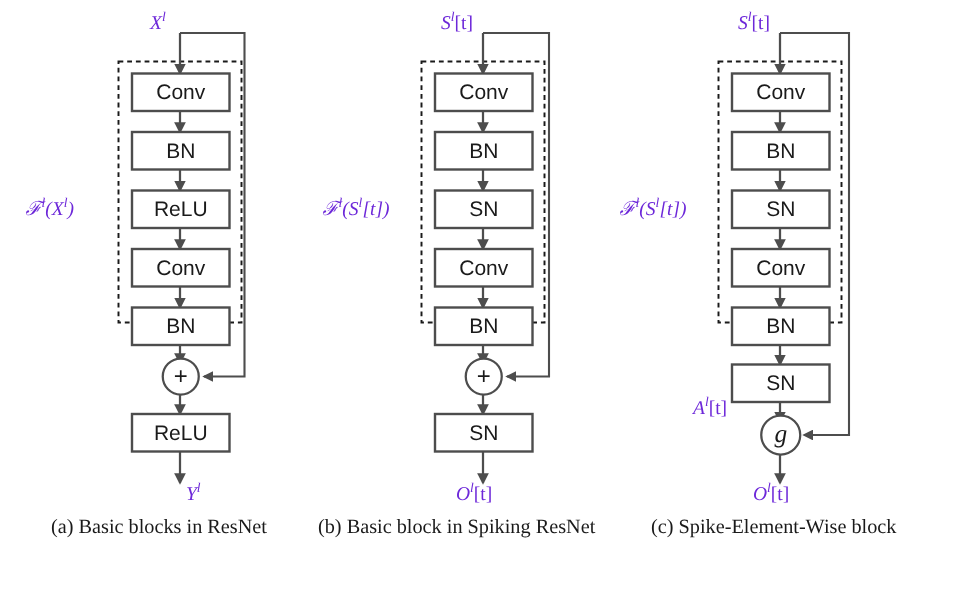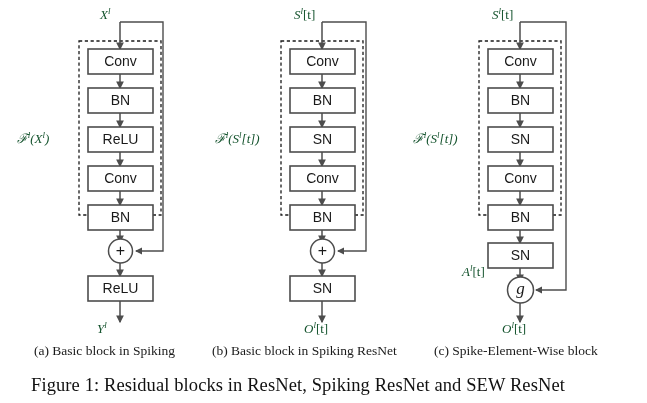--- a/index.html
+++ b/index.html
@@ -73,21 +73,21 @@
     font-size: 17px;
     fill: #1a1a1a;
     text-anchor: middle;
     dominant-baseline: middle;
   }
   .math-label {
     position: absolute;
     font-family: "Liberation Serif", serif;
     font-style: italic;
     font-size: 13px;
-    color: #14532d;
+    color: #6d28d9;
     white-space: nowrap;
     line-height: 1;
   }
   .math-label sup {
     font-size: 9px;
     font-style: italic;
     vertical-align: super;
     line-height: 0;
   }
   .math-label .upr {
@@ -254,21 +254,21 @@
   </svg>
 
   <div class="math-label" style="left:100px; top:8px;">
     <span>X</span><sup>l</sup><span class="upr"></span>
   </div>
 
   <div class="math-label" style="left:17px; top:132px;">
     <span class="cal">ℱ</span><sup>l</sup><span>(X</span><sup>l</sup><span>)</span>
   </div>
 
-  <div class="math-label" style="left:97px; top:322px;">
+  <div class="math-label" style="left:124px; top:322px;">
     <span>Y</span><sup>l</sup><span class="upr"></span>
   </div>
 
   <div class="math-label" style="left:294px; top:8px;">
     <span>S</span><sup>l</sup><span class="upr">[t]</span>
   </div>
 
   <div class="math-label" style="left:215px; top:132px;">
     <span class="cal">ℱ</span><sup>l</sup><span>(S</span><sup>l</sup><span>[t])</span>
   </div>
@@ -286,20 +286,19 @@
   </div>
 
   <div class="math-label" style="left:462px; top:265px;">
     <span>A</span><sup>l</sup><span class="upr">[t]</span>
   </div>
 
   <div class="math-label" style="left:502px; top:322px;">
     <span>O</span><sup>l</sup><span class="upr">[t]</span>
   </div>
 
-  <div class="subcaption" style="left:34px; top:343px;">(a) Basic block in Spiking</div>
+  <div class="subcaption" style="left:34px; top:343px;">(a) Basic blocks in ResNet</div>
   <div class="subcaption" style="left:212px; top:343px;">(b) Basic block in Spiking ResNet</div>
   <div class="subcaption" style="left:434px; top:343px;">(c) Spike-Element-Wise block</div>
 
 
-  <div class="figcaption" style="left:31px; top:375px;">Figure 1: Residual blocks in ResNet, Spiking ResNet and SEW ResNet</div>
 
 </div>
 
 </body></html>

